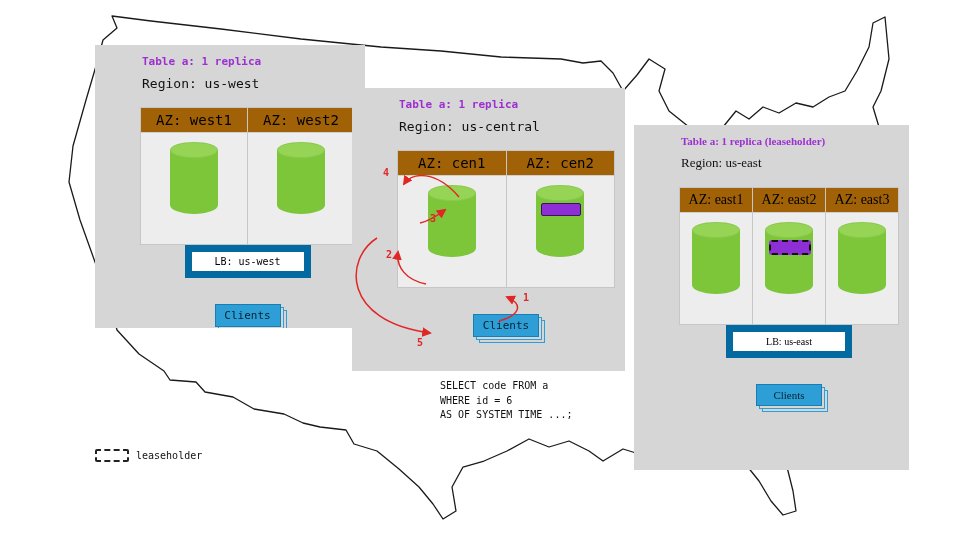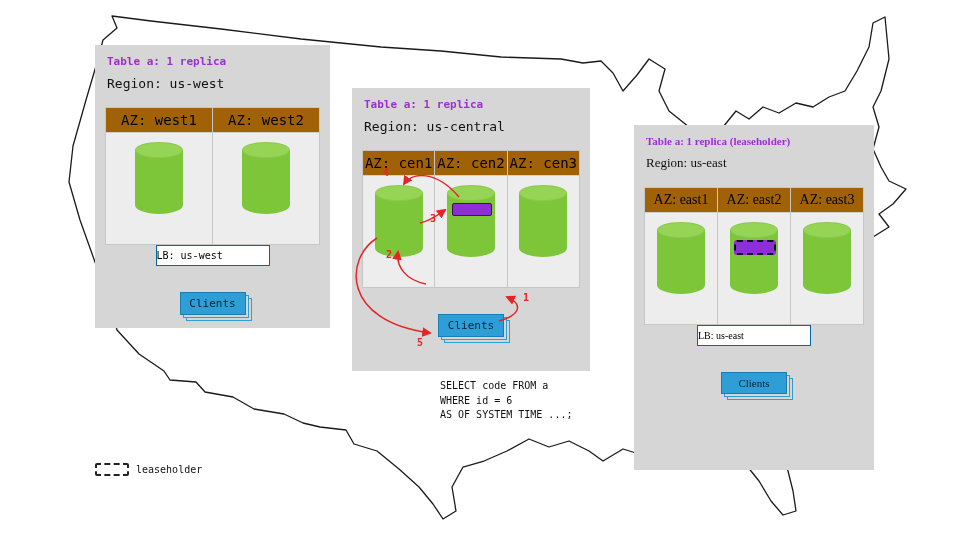--- a/index.html
+++ b/index.html
@@ -4,21 +4,21 @@
 <style>
   html,body { margin:0; padding:0; }
   body {
     width:960px; height:540px; position:relative; overflow:hidden;
     background:#ffffff;
     font-family:"DejaVu Sans Mono", monospace;
   }
   .map { position:absolute; left:0; top:0; z-index:1; }
 
   .panel {
-    position:absolute; background:#d6d6d6; z-index:2; overflow:hidden;
+    position:absolute; background:#d6d6d6; z-index:2; overflow:hidden;padding-left:35px;
   }
   #panel-west    { left:95px;  top:45px;  width:235px; height:283px; }
   #panel-central { left:352px; top:88px;  width:238px; height:283px; }
   #panel-east    { left:634px; top:125px; width:240px; height:345px;font-family:Liberation Serif, serif; }
 
   .panel-title {
     margin:10px 12px 2px; font-size:11px; font-weight:bold; color:#9d2fd1;
     white-space:nowrap;
   }
   .region-label {
@@ -44,22 +44,22 @@
     background:#95d455; border-radius:50%;
     box-shadow:inset 0 0 0 1px rgba(0,0,0,0.06);
   }
   .band {
     position:absolute; left:5px; top:18px; width:38px; height:11px;
     background:#8d2fd4; border:1px solid #3c1060; border-radius:2px; z-index:2;
   }
   .band.lease { border:2px dashed #111; border-radius:3px; left:4px; width:38px; }
 
   .lb-box {
-    width:112px; margin:0 auto; background:#ffffff; border:1px solid #0369a1;
-    font-size:10px; text-align:left; padding:4px 0; white-space:nowrap;
+    width:112px; margin:0 auto; background:#ffffff; border:7px solid #0369a1;
+    font-size:10px; text-align:center; padding:4px 0; white-space:nowrap;
   }
 
   .clients {
     position:relative; width:64px; margin:26px auto 8px;
     background:#2e9fd6; border:1px solid #1b7db2;
     font-size:11px; color:#06222f; text-align:center; padding:4px 0;
     box-shadow:
       3px 3px 0 -1px #d6d6d6, 3px 3px 0 0 #2e9fd6,
       6px 6px 0 -1px #d6d6d6, 6px 6px 0 0 #2e9fd6;
   }
@@ -74,21 +74,21 @@
   .flow-num {
     position:absolute; z-index:5; color:#e12726; font-size:10px; font-weight:bold;
   }
   #fn1 { left:523px; top:292px; }
   #fn2 { left:386px; top:249px; }
   #fn3 { left:430px; top:213px; }
   #fn4 { left:383px; top:167px; }
   #fn5 { left:417px; top:337px; }
 
   .legend {
-    position:absolute; left:95px; top:463px; z-index:2;
+    position:absolute; left:95px; top:449px; z-index:2;
     display:flex; align-items:center; gap:7px; font-size:10px; color:#111;
   }
   .legend-swatch {
     width:30px; height:9px; background:#fff; border:2px dashed #222; border-radius:2px;
   }
 </style>
 </head>
 <body>
 
 <svg class="map" width="960" height="540" viewBox="0 0 960 540">
@@ -149,29 +149,20 @@
     <div class="az">
       <div class="az-header">AZ: cen2</div>
       <div class="az-body">
         <div class="cyl">
           <div class="cyl-body"></div>
           <div class="cyl-top"></div>
           <div class="band"></div>
         </div>
       </div>
     </div>
-    <div class="az">
-      <div class="az-header">AZ: cen3</div>
-      <div class="az-body">
-        <div class="cyl">
-          <div class="cyl-body"></div>
-          <div class="cyl-top"></div>
-        </div>
-      </div>
-    </div>
   </div>
   <div class="clients">Clients</div>
 </div>
 
 <div class="sql-box">
   <div>SELECT code FROM a</div>
   <div>WHERE id = 6</div>
   <div>AS OF SYSTEM TIME ...;</div>
 </div>
 

